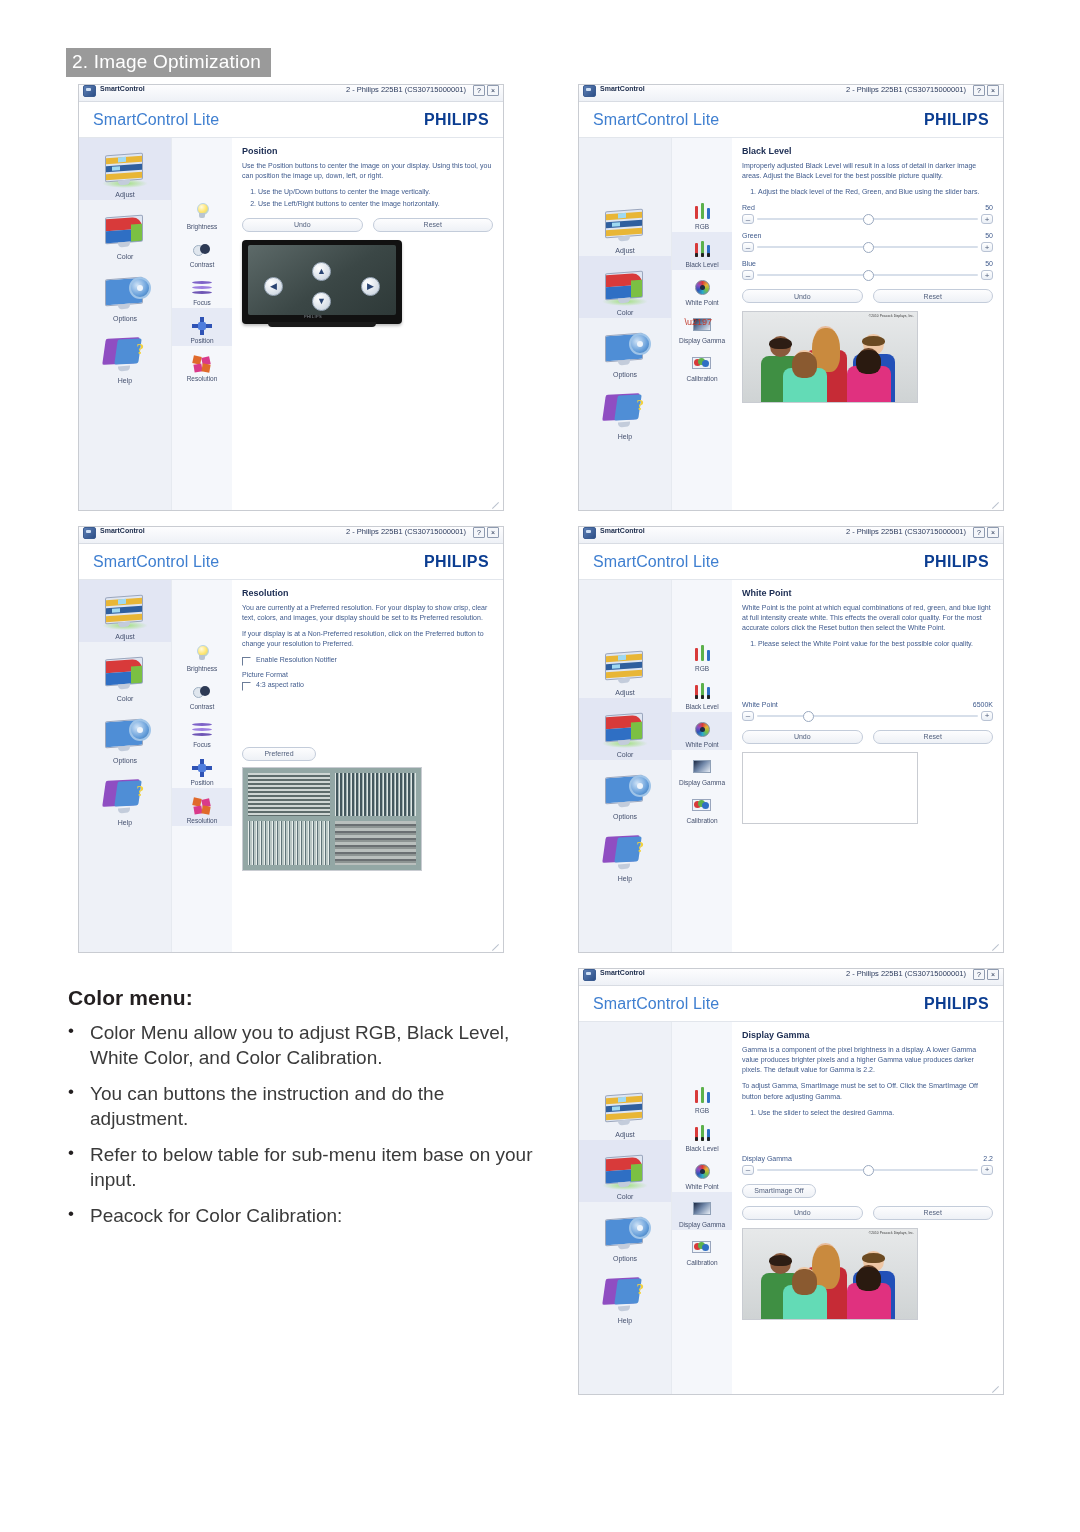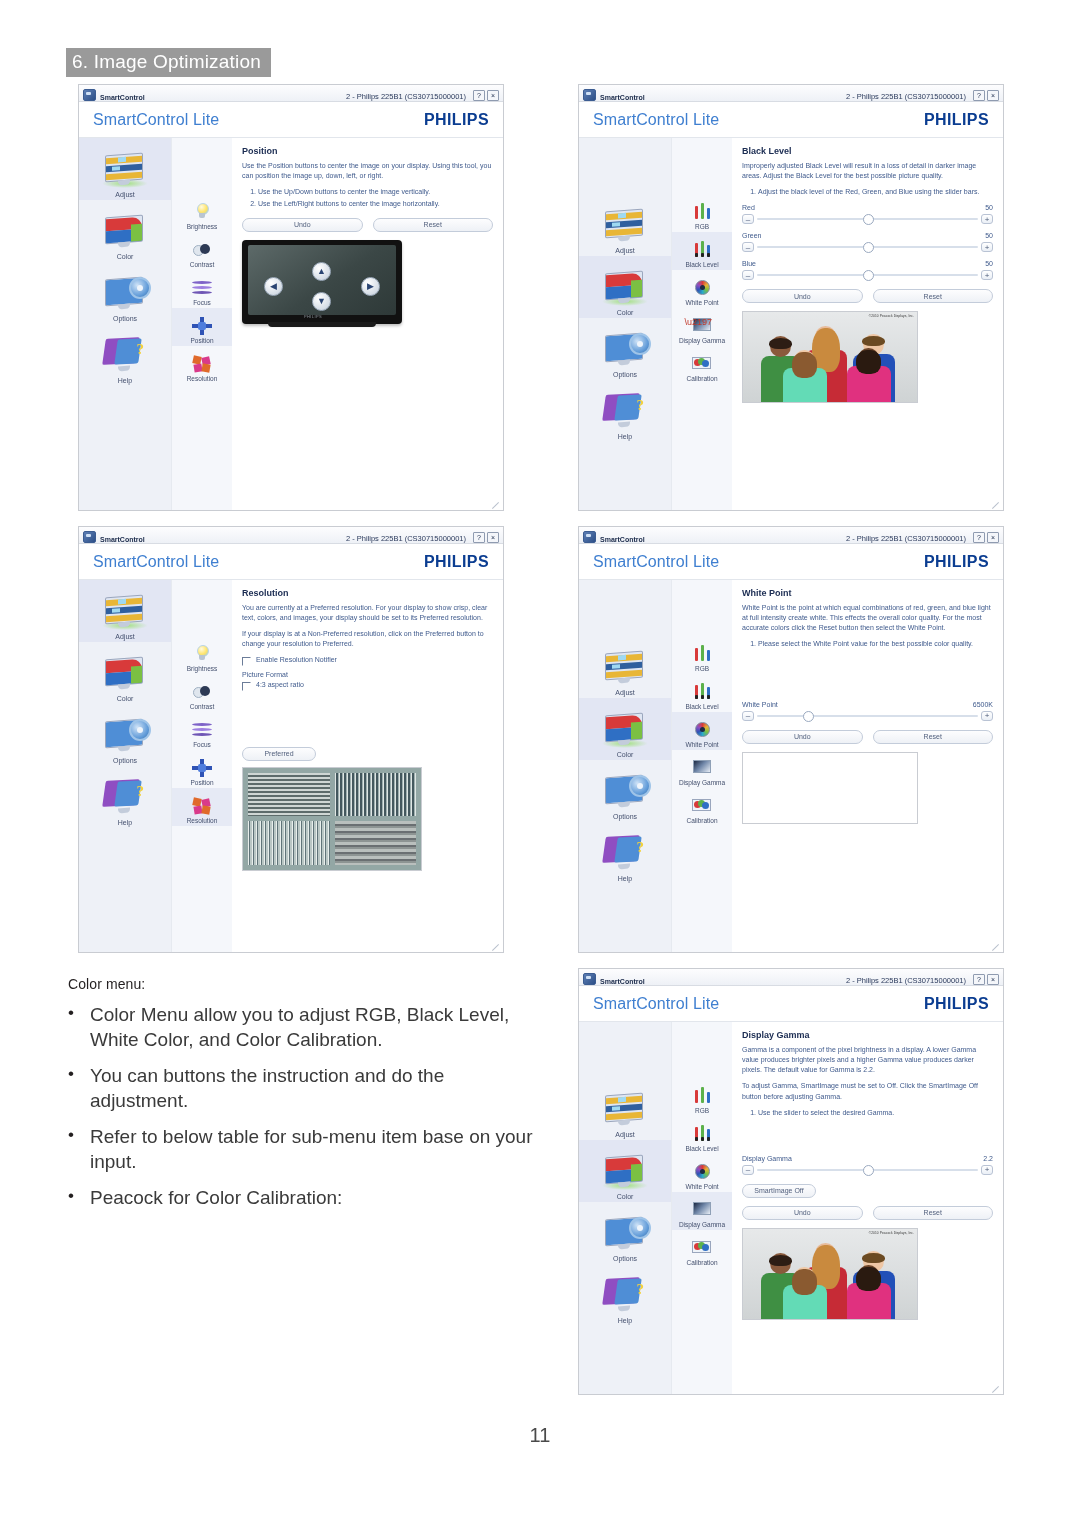--- a/index.html
+++ b/index.html
@@ -14,21 +14,21 @@
   .chapter{
     position:absolute;left:66px;top:48px;
     background:#9a9a9a;color:#fff;font-size:19px;
     padding:3px 10px 4px 6px;letter-spacing:.2px;font-weight:400;
   }
 
   
   .win{position:absolute;background:#fff;border:1px solid #c9ccd2;box-sizing:border-box;}
   .win-titlebar{
     height:17px;background:linear-gradient(#fdfdfe,#eef1f6);
-    border-bottom:1px solid #d8dce3;display:flex;align-items:flex-end;
+    border-bottom:1px solid #d8dce3;display:flex;align-items:flex-start;
     padding:0 4px;box-sizing:border-box;
   }
   .tb-appicon{
     width:11px;height:10px;border-radius:2px;margin-right:4px;flex:0 0 auto;
     background:linear-gradient(135deg,#5d7fb5,#2d4f87);
     border:1px solid #3b5c91;position:relative;
   }
   .tb-appicon:after{
     content:"";position:absolute;left:2px;top:2px;width:5px;height:3px;
     background:#cfe0f5;border-radius:1px;
@@ -209,35 +209,35 @@
   .tp-v{background:repeating-linear-gradient(to right,#dfe6e4 0 1px,#44585e 1px 3px,#9fb0b0 3px 4px);}
   .tp-v2{background:repeating-linear-gradient(to right,#e8eeec 0 1px,#5f7378 1px 2px,#b9c6c4 2px 4px);}
   .tp-h2{background:repeating-linear-gradient(to bottom,#b9bfbd 0 3px,#6a6f72 3px 5px,#8d9493 5px 7px);}
 
   
   .grip{position:absolute;right:3px;bottom:2px;width:9px;height:9px;}
   .grip:after{content:"";position:absolute;right:0;bottom:2px;width:9px;height:1px;background:#b9c1cd;transform:rotate(-45deg);}
 
   
   .copy{position:absolute;left:68px;top:970px;width:470px;}
-  .copy h3{font-size:14px;font-weight:400;color:#231f20;margin:6px 0 10px 0;letter-spacing:.1px;}
+  .copy h3{font-size:21px;font-weight:700;color:#231f20;margin:16px 0 10px 0;letter-spacing:.1px;}
   .copy ul{list-style:none;margin:0;padding:0;}
   .copy li{display:flex;margin-bottom:11px;}
   .copy .bu{width:22px;flex:0 0 auto;font-size:17px;color:#231f20;line-height:1.32;}
   .copy .tx{font-size:19px;color:#3a3a3a;line-height:1.32;font-weight:300;}
 
   .pageno{position:absolute;left:0;top:1424px;width:1080px;text-align:center;
     font-size:20px;color:#4a4a4a;}
 </style>
 </head>
 <body>
 
 <div class="page">
 
-  <div class="chapter">6. Image Optimization</div>
+  <div class="chapter">2. Image Optimization</div>
 
   <div class="win" style="left:78px;top:84px;width:426px;height:427px;">
     <div class="win-titlebar">
       <span class="tb-appicon"></span>
       <span class="tb-appname">SmartControl</span>
       <span class="tb-spacer"></span>
       <span class="tb-title">2 - Philips 225B1 (CS30715000001)</span>
       <span class="tb-btn">?</span>
       <span class="tb-btn">×</span>
     </div>
@@ -1004,15 +1004,14 @@
         <span class="bu">•</span>
         <span class="tx">Refer to below table for sub-menu item base on your input.</span>
       </li>
       <li>
         <span class="bu">•</span>
         <span class="tx">Peacock for Color Calibration:</span>
       </li>
     </ul>
   </div>
 
-  <div class="pageno">11</div>
 
 </div>
 
 </body></html>

